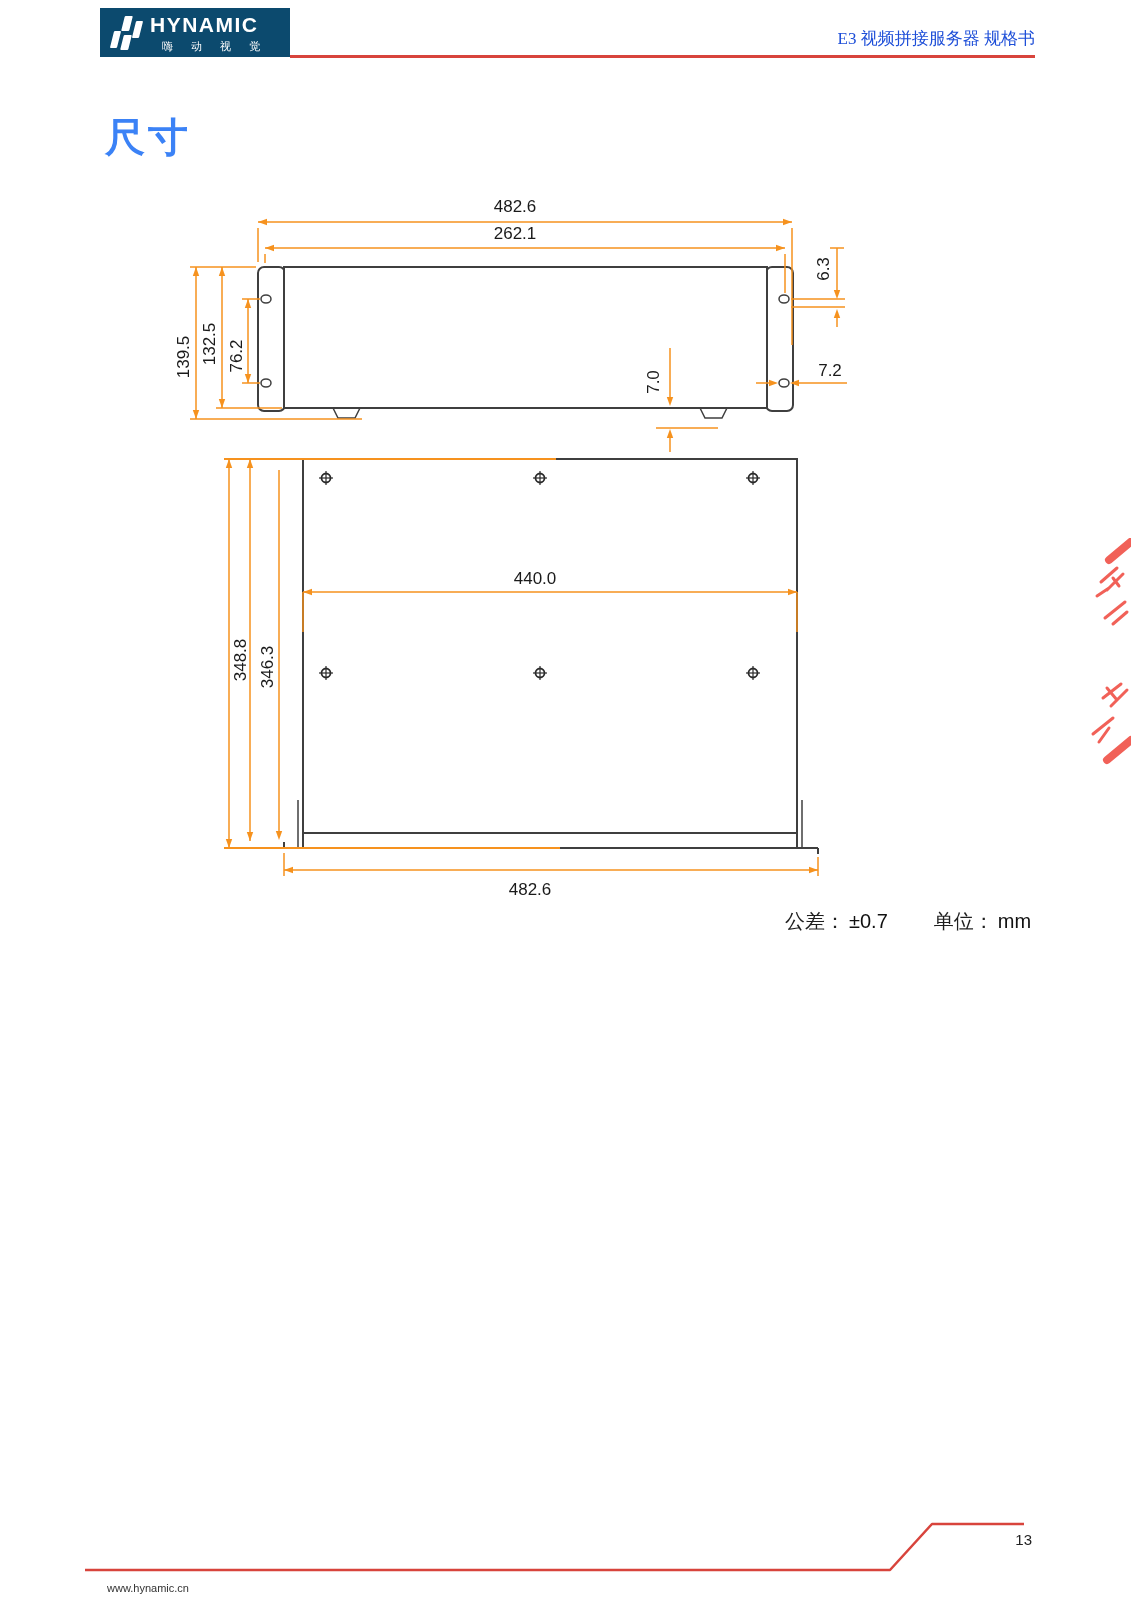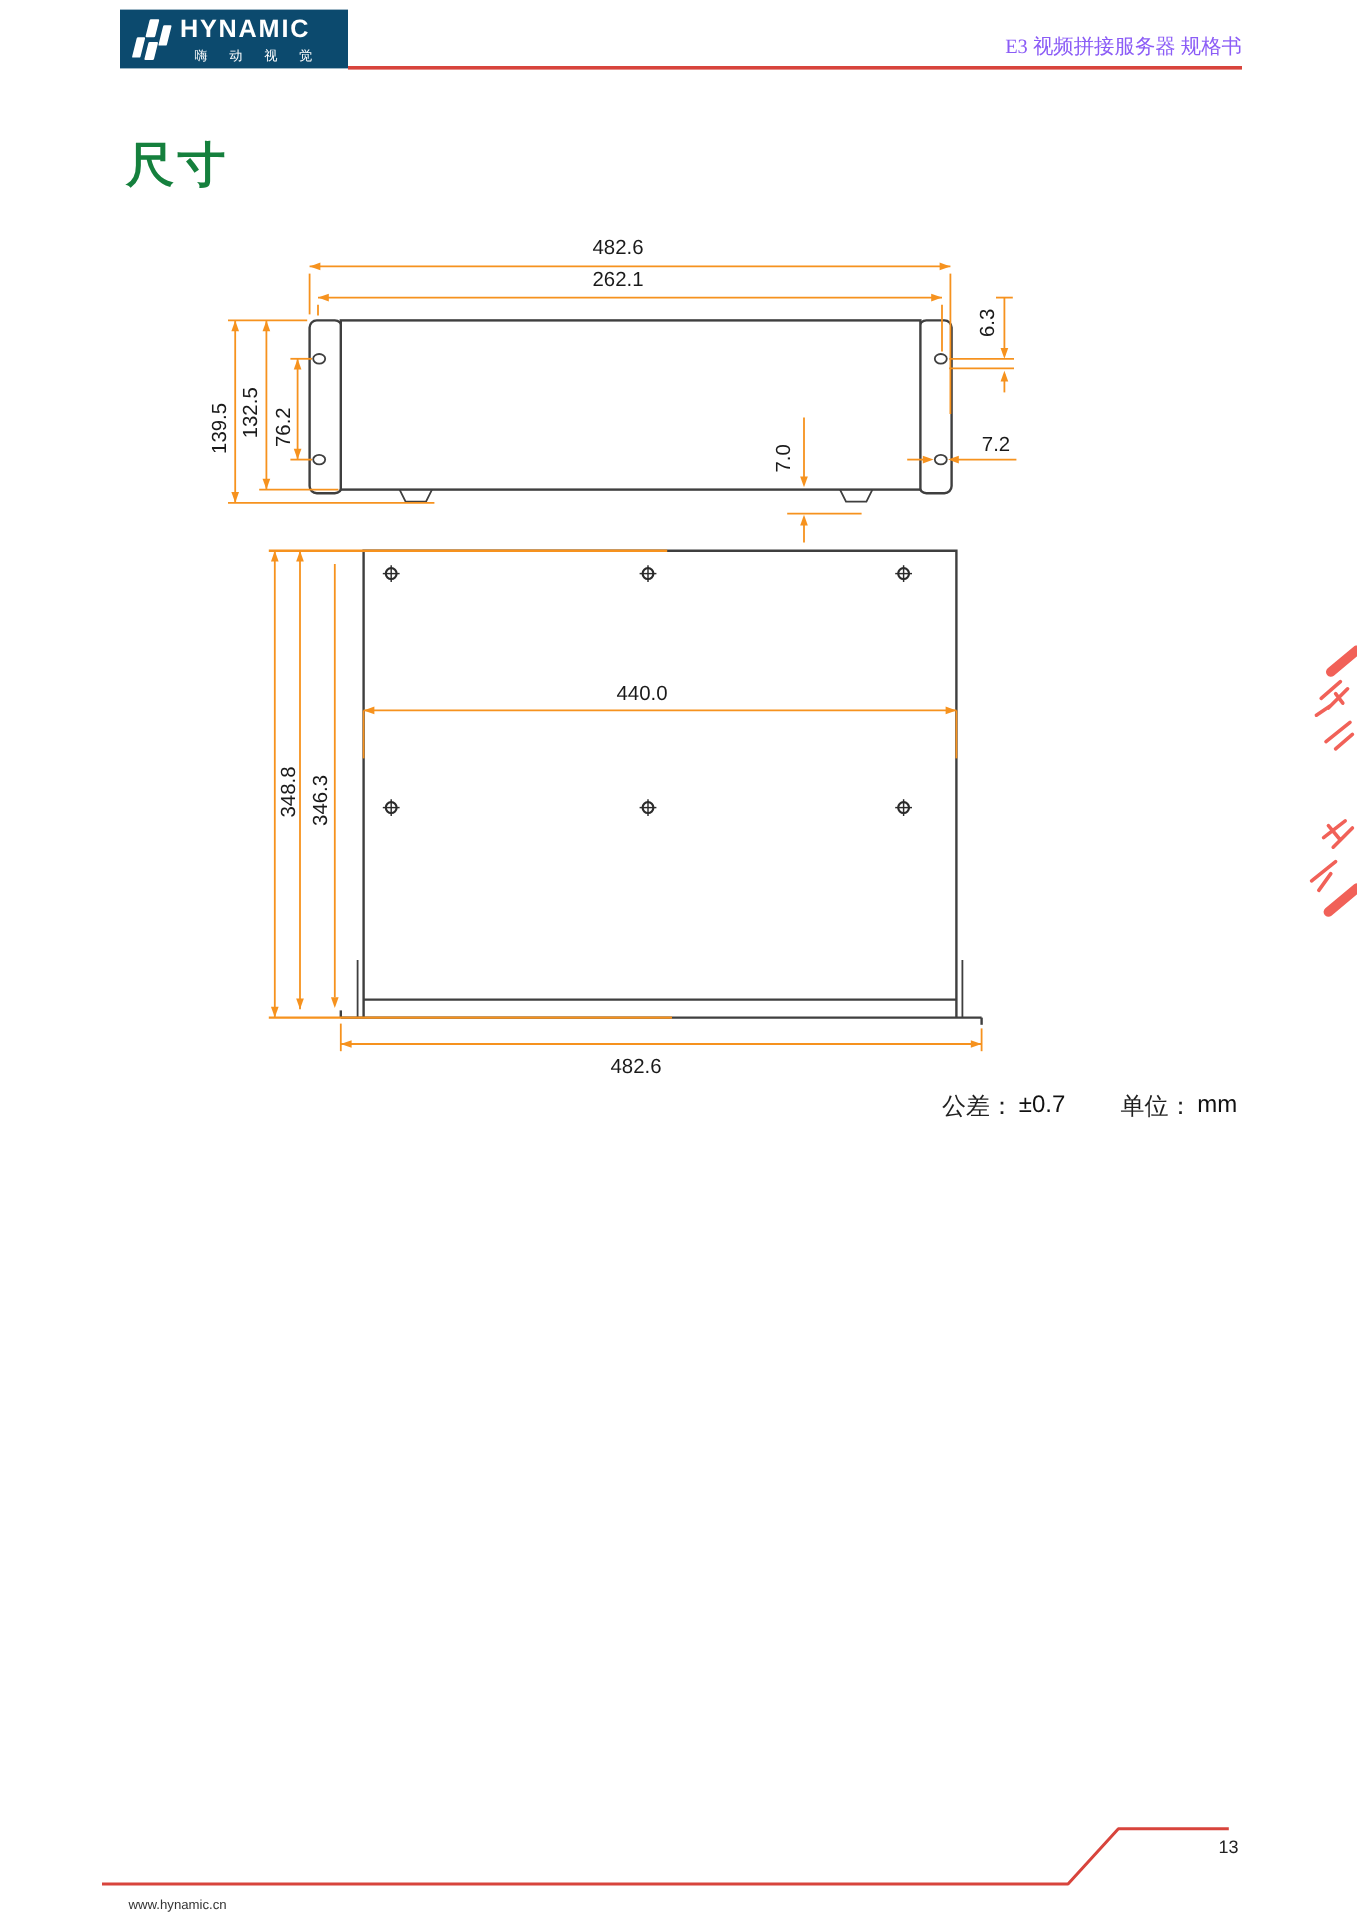--- a/index.html
+++ b/index.html
@@ -9,25 +9,25 @@
   .logo-box{position:absolute;left:100px;top:8px;width:190px;height:49px;background:#0c4a6e;}
   .logo-mark{position:absolute;left:9px;top:5px;width:38px;height:39px;}
   .logo-mark span{position:absolute;background:#fff;transform:skewX(-14deg);border-radius:1px;}
   .lm1{left:3px;top:18px;width:7px;height:17px;}
   .lm2{left:14px;top:3px;width:8px;height:15px;}
   .lm3{left:13px;top:22px;width:8px;height:15px;}
   .lm4{left:25px;top:8px;width:7px;height:17px;}
   .logo-brand{position:absolute;left:50px;top:5px;color:#fff;font-size:21px;font-weight:bold;letter-spacing:1.5px;}
   .logo-tagline{position:absolute;left:52px;top:31px;color:#fff;font-size:11px;letter-spacing:7.5px;white-space:nowrap;margin-left:10px;}
   .header-line{position:absolute;left:290px;top:55px;width:745px;height:2.5px;background:#d8443c;}
-  .doc-title{position:absolute;right:96px;top:27px;font-size:17px;color:#8b5cf6;
+  .doc-title{position:absolute;right:96px;top:27px;font-size:17px;color:#1d4ed8;
              font-family:"Liberation Serif",serif;white-space:nowrap;}
   
   .section-title{position:absolute;left:105px;top:110px;font-size:40px;font-weight:bold;
-                 color:#15803d;letter-spacing:3px;}
+                 color:#3b82f6;letter-spacing:3px;}
   
   .draw-svg{position:absolute;left:0;top:0;width:1131px;height:960px;}
   
   .dim{position:absolute;font-size:17px;color:#1a1a1a;white-space:nowrap;
        transform:translate(-50%,-50%);line-height:1;}
   .dim.rot{transform:translate(-50%,-50%) rotate(-90deg);}
   
   .note{position:absolute;left:785px;top:908px;font-size:20px;display:flex;align-items:center;}
   .note .lbl{font-family:"Liberation Serif",serif;color:#1f1f1f;}
   .note .val{font-family:"Liberation Sans",sans-serif;color:#111;}

